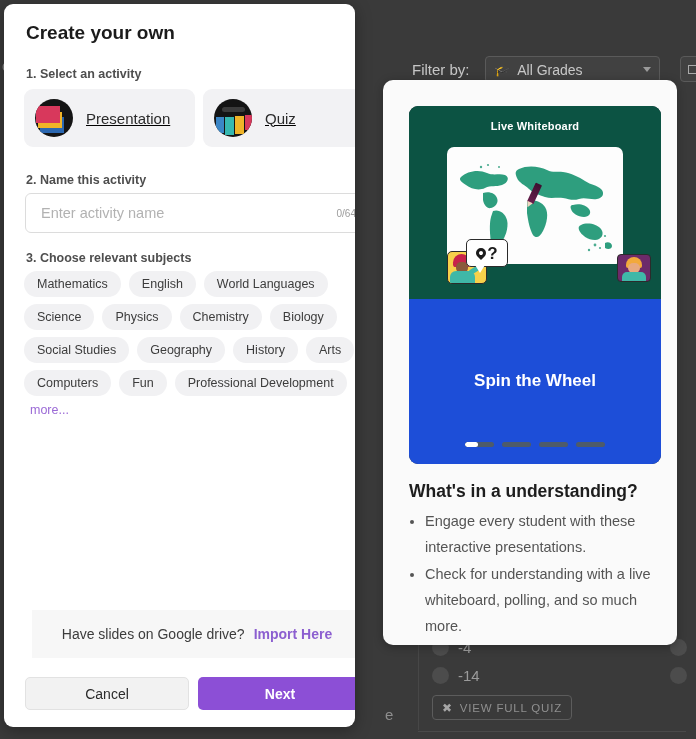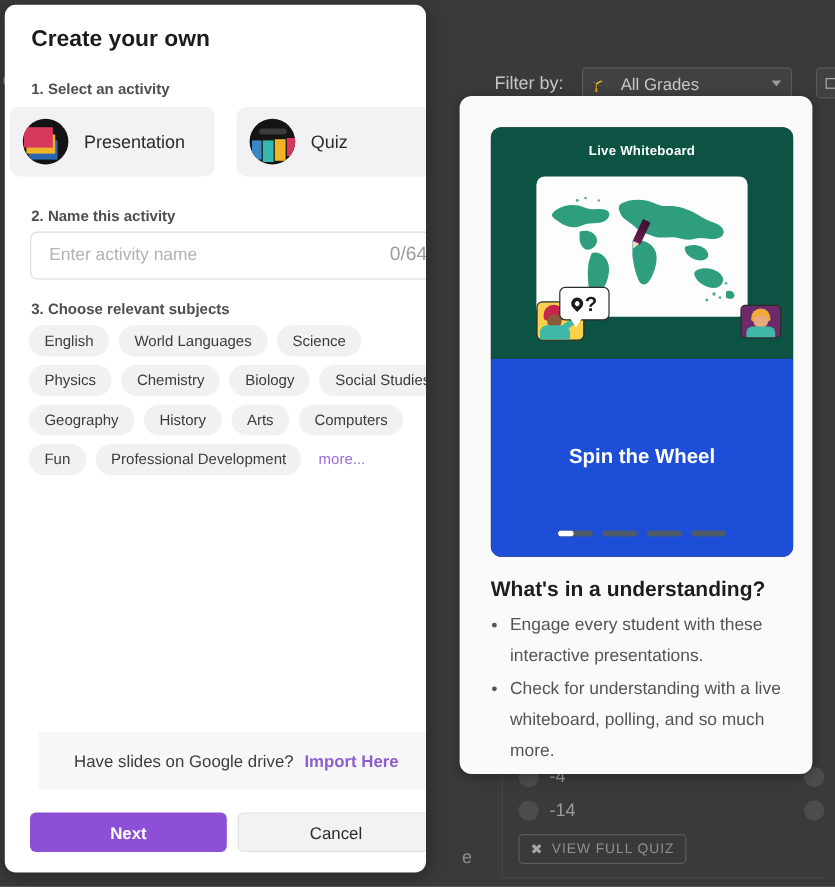--- a/index.html
+++ b/index.html
@@ -249,22 +249,22 @@
   }
   .step-label {
     position: absolute; left: 22px;
     font-size: 12.5px; font-weight: bold; color: #4e4e4e;
   }
   #step1-label { top: 63px; }
   #step2-label { top: 169px; }
   #step3-label { top: 247px; }
 
   #activity-row {
-    position: absolute; left: 4px; top: 85px;
-    display: flex; gap: 18px;
+    position: absolute; left: 20px; top: 85px;
+    display: flex; gap: 8px; text-decoration: underline;
   }
   .activity-card {
     background: #f2f2f4;
     border-radius: 9px;
     height: 58px;
     display: flex; align-items: center;
     padding: 0 14px 0 11px;
     gap: 13px;
   }
   #activity-presentation { width: 171px; }
@@ -296,21 +296,21 @@
     background: #fff;
     gap: 40px;
   }
   #name-input {
     flex: 1; border: none; outline: none;
     font-size: 14.5px; color: #2b2b2b;
     font-family: "Liberation Sans", sans-serif;
     background: transparent;
   }
   #name-input::placeholder { color: #b2b2b2; }
-  #char-count { font-size: 16px; color: #9c9c9c; }
+  #char-count { font-size: 10px; color: #9c9c9c; }
 
   #subject-tags {
     position: absolute; left: 20px; top: 267px;
     width: 348px;
     display: flex; flex-wrap: wrap; gap: 7px 8px;
     align-items: center;
   }
   .subject-tag {
     background: #f1f1f3;
     border-radius: 14px;
@@ -496,20 +496,21 @@
   <div class="step-label" id="step2-label">2. Name this activity</div>
 
   <div id="name-input-wrap">
     <input id="name-input" type="text" placeholder="Enter activity name" style="">
     <span id="char-count">0/64</span>
   </div>
 
   <div class="step-label" id="step3-label">3. Choose relevant subjects</div>
 
   <div id="subject-tags">
+    <span class="subject-tag">Mathematics</span>
     <span class="subject-tag">English</span>
     <span class="subject-tag">World Languages</span>
     <span class="subject-tag">Science</span>
     <span class="subject-tag">Physics</span>
     <span class="subject-tag">Chemistry</span>
     <span class="subject-tag">Biology</span>
     <span class="subject-tag">Social Studies</span>
     <span class="subject-tag">Geography</span>
     <span class="subject-tag">History</span>
     <span class="subject-tag">Arts</span>
@@ -518,16 +519,16 @@
     <span class="subject-tag">Professional Development</span>
     <span id="more-link">more...</span>
   </div>
 
   <div id="import-bar">
     <span id="import-question">Have slides on Google drive?</span>
     <span id="import-link">Import Here</span>
   </div>
 
   <div id="footer-buttons">
+    <div id="cancel-button">Cancel</div>
     <div id="next-button">Next</div>
-    <div id="cancel-button">Cancel</div>
   </div>
 </div>
 
 </body></html>

